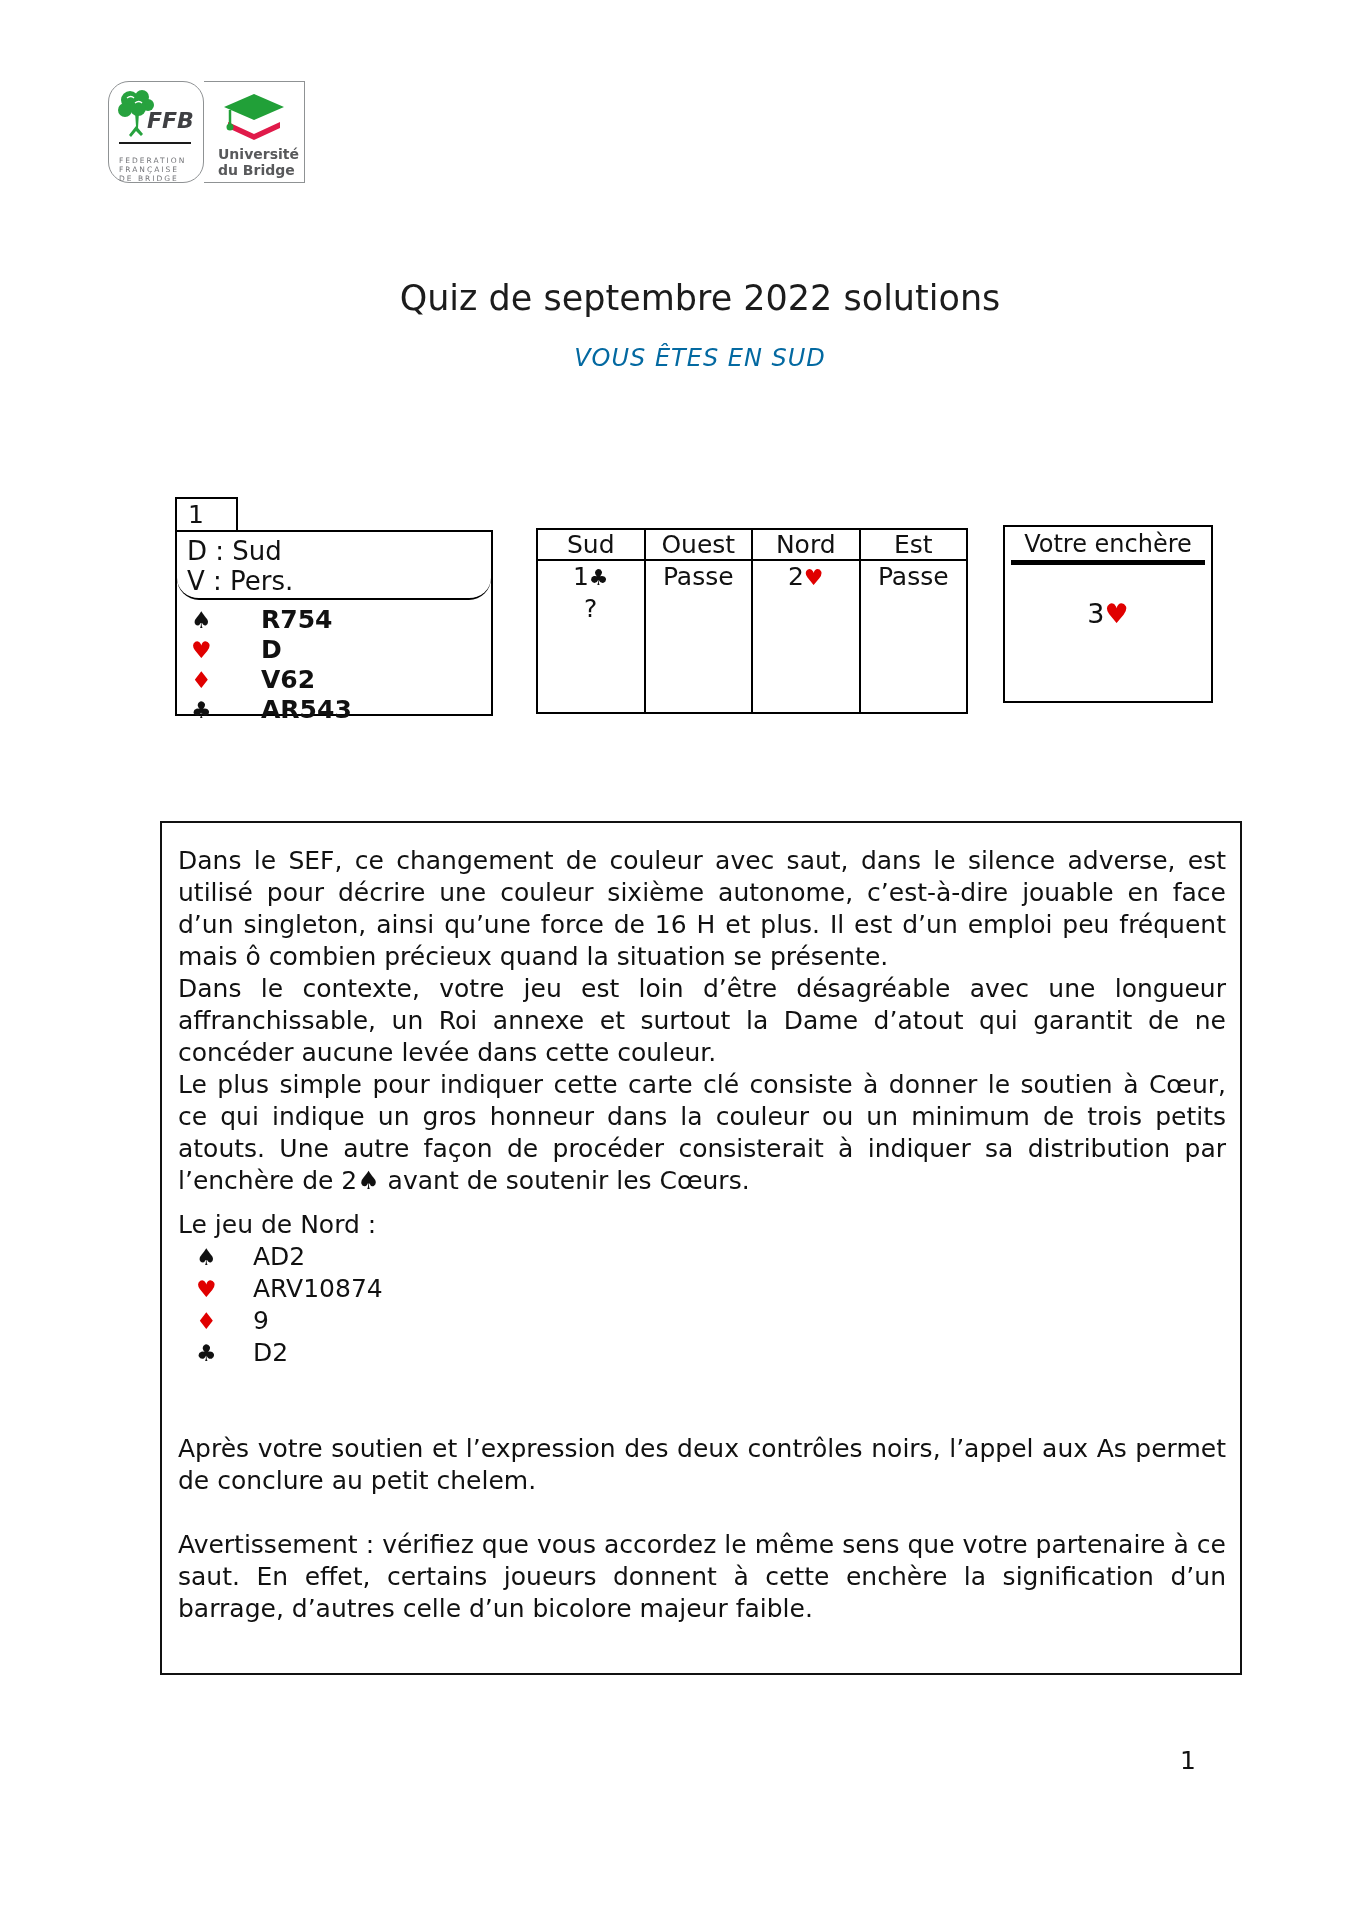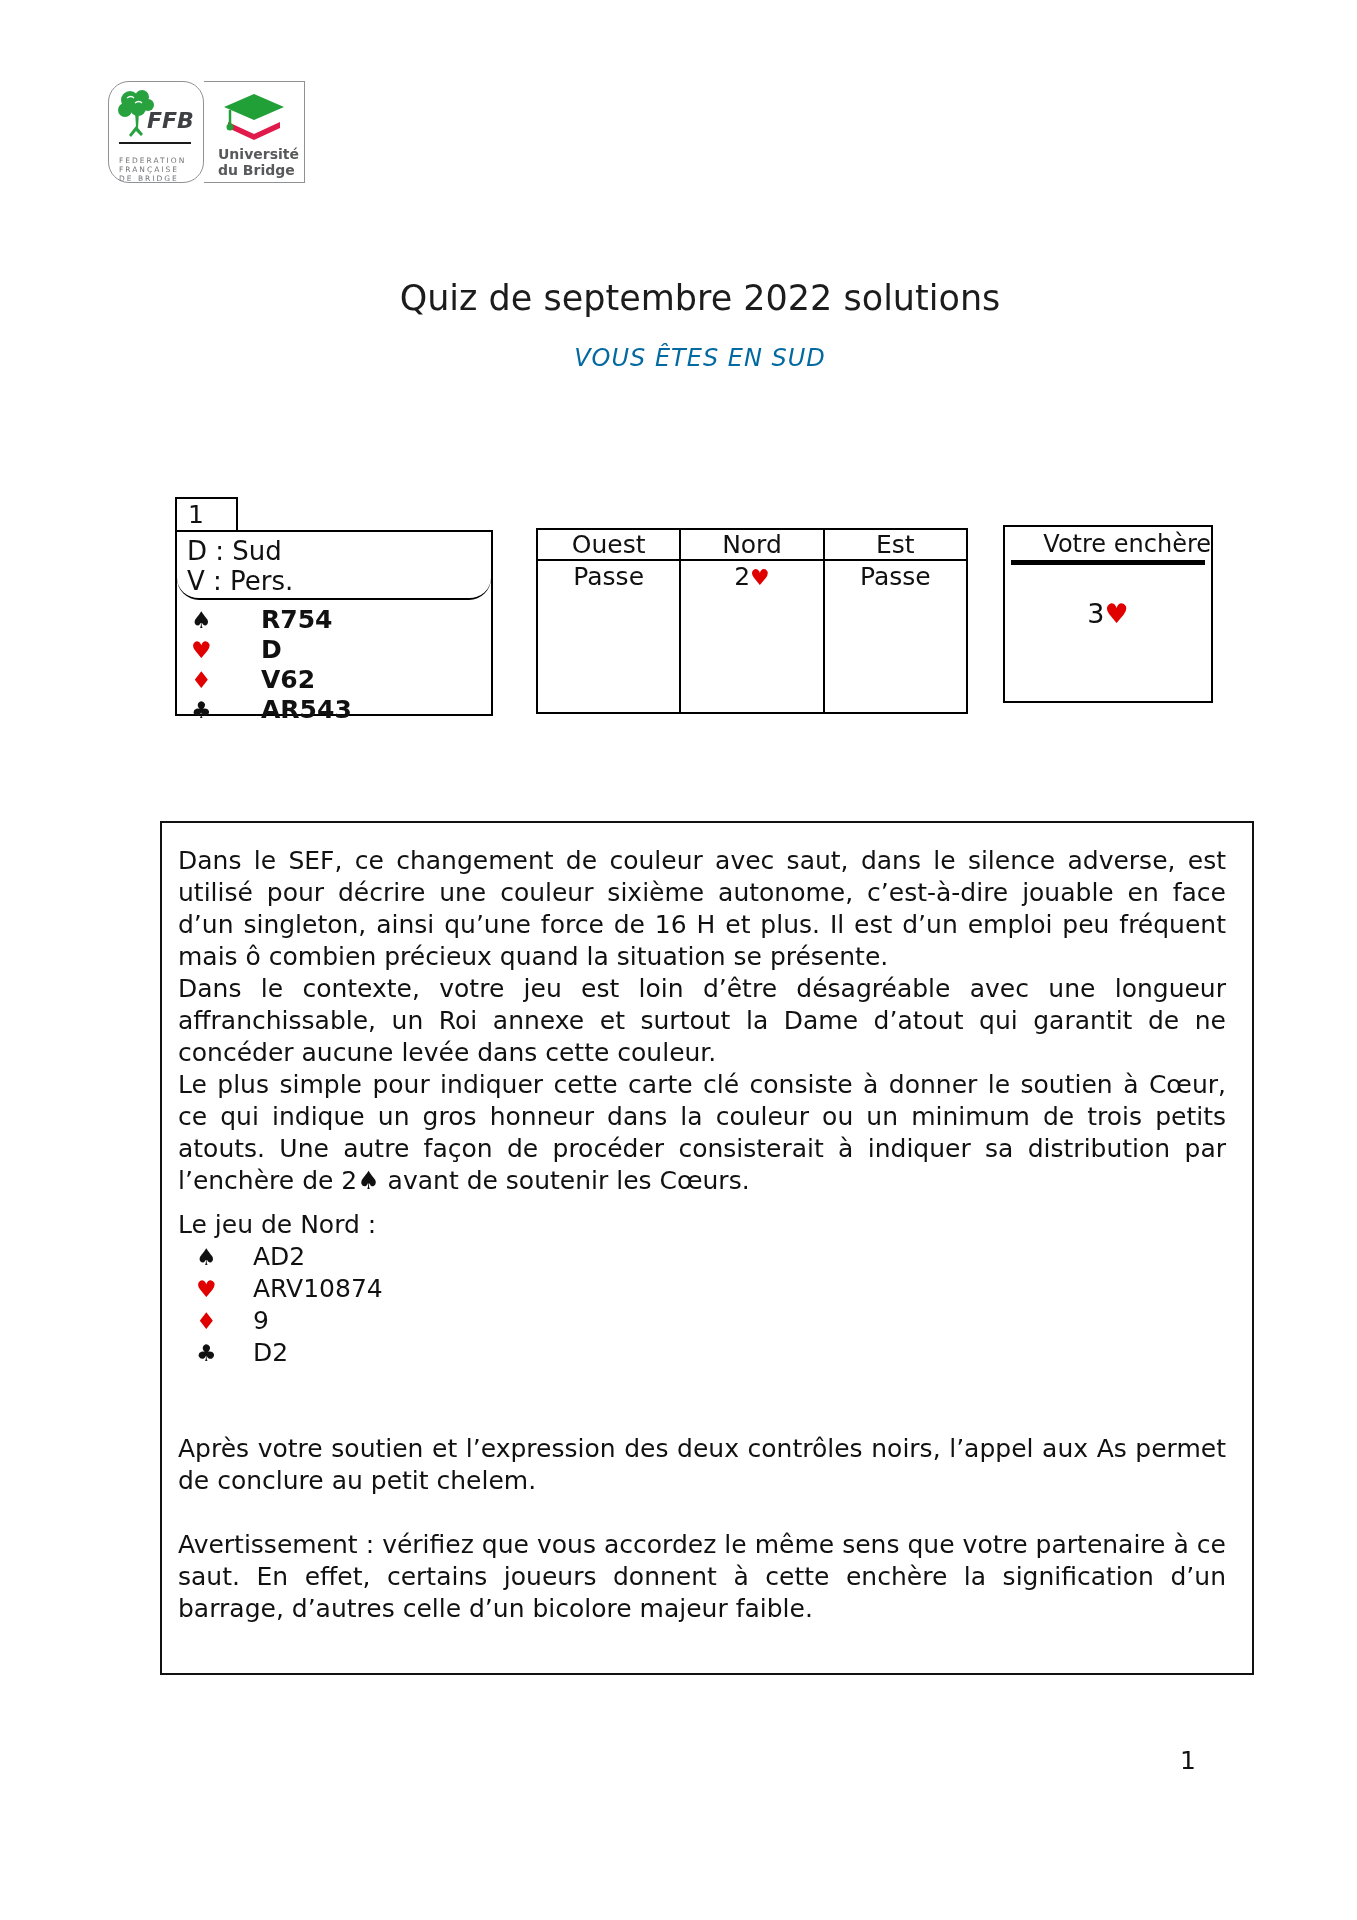--- a/index.html
+++ b/index.html
@@ -40,27 +40,27 @@
   .red{color:#e00000;}
   
   .bid-table{position:absolute;left:536px;top:528px;width:428px;height:182px;border:2px solid #000;background:#fff;display:flex;}
   .bid-col{flex:1;display:flex;flex-direction:column;}
   .bid-col:not(:last-child){border-right:2px solid #000;}
   .bid-col .bhead{height:29px;border-bottom:2px solid #000;text-align:center;font-size:25px;line-height:29px;}
   .bid-col .bcell{height:32px;text-align:center;font-size:25px;line-height:32px;}
   .bid-suit{font-size:22px;}
   
   .answer-box{position:absolute;left:1003px;top:525px;width:206px;height:174px;border:2px solid #000;background:#fff;}
-  .answer-label{text-align:right;font-size:24px;line-height:30px;padding-top:2px;}
+  .answer-label{text-align:center;font-size:24px;line-height:30px;padding-top:2px;}
   .answer-rule{margin:1px 6px 0 6px;height:5px;background:#000;}
   .answer-bid{text-align:center;font-size:27px;margin-top:33px;}
   
   .text-box{position:absolute;left:160px;top:821px;width:1048px;height:828px;
             border:2px solid #111;background:#fff;
-            padding:22px 26px 0 16px;
+            padding:22px 14px 0 16px;
             font-size:25px;line-height:32px;}
   .text-box p{margin:0;text-align:justify;}
   .spacer-s{height:12px;}
   .spacer-m{height:32px;}
   .spacer-l{height:64px;}
   .north-label{margin:0;}
   .north-row{display:flex;align-items:baseline;padding-left:18px;line-height:32px;}
   .north-row .sym{width:30px;font-size:23px;}
   .north-row .cards{margin-left:27px;}
   
@@ -129,20 +129,25 @@
       </div>
       <div class="suit-row">
         <span class="sym">♣</span>
         <span class="cards">AR543</span>
       </div>
     </div>
   </div>
 
   <div class="bid-table">
     <div class="bid-col">
+      <div class="bhead">Sud</div>
+      <div class="bcell"><span>1</span><span class="bid-suit">♣</span></div>
+      <div class="bcell">?</div>
+    </div>
+    <div class="bid-col">
       <div class="bhead">Ouest</div>
       <div class="bcell">Passe</div>
     </div>
     <div class="bid-col">
       <div class="bhead">Nord</div>
       <div class="bcell"><span>2</span><span class="bid-suit red">♥</span></div>
     </div>
     <div class="bid-col">
       <div class="bhead">Est</div>
       <div class="bcell">Passe</div>

